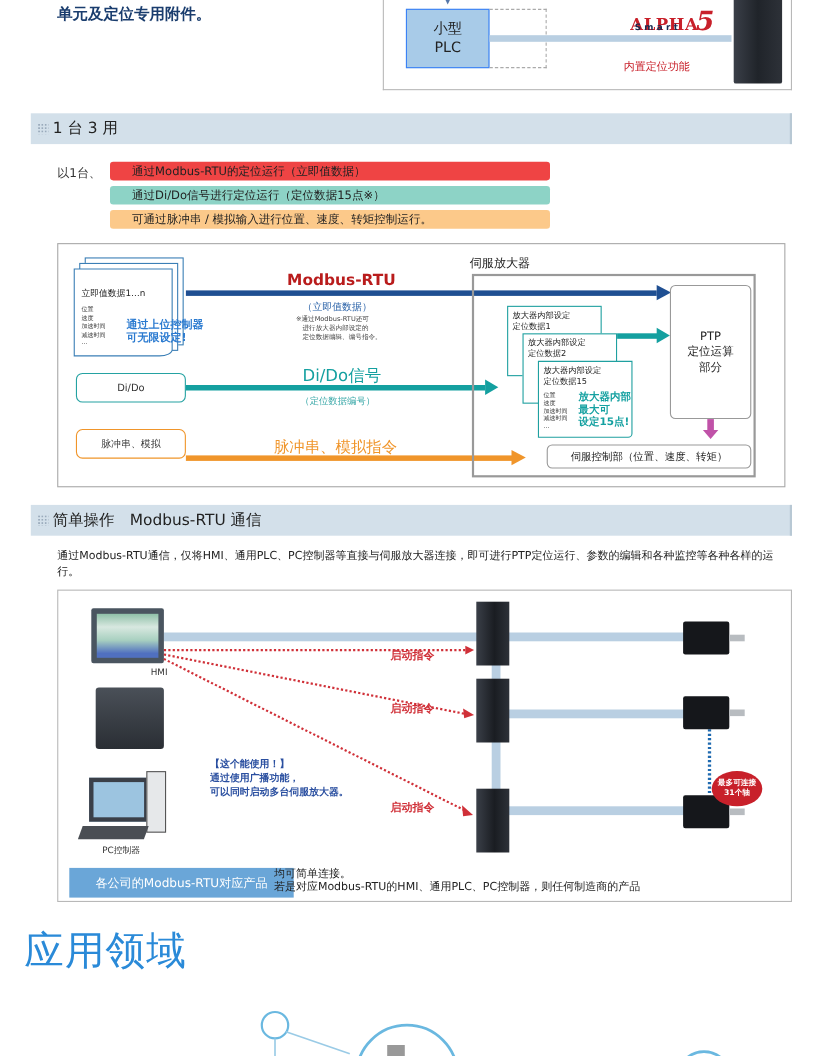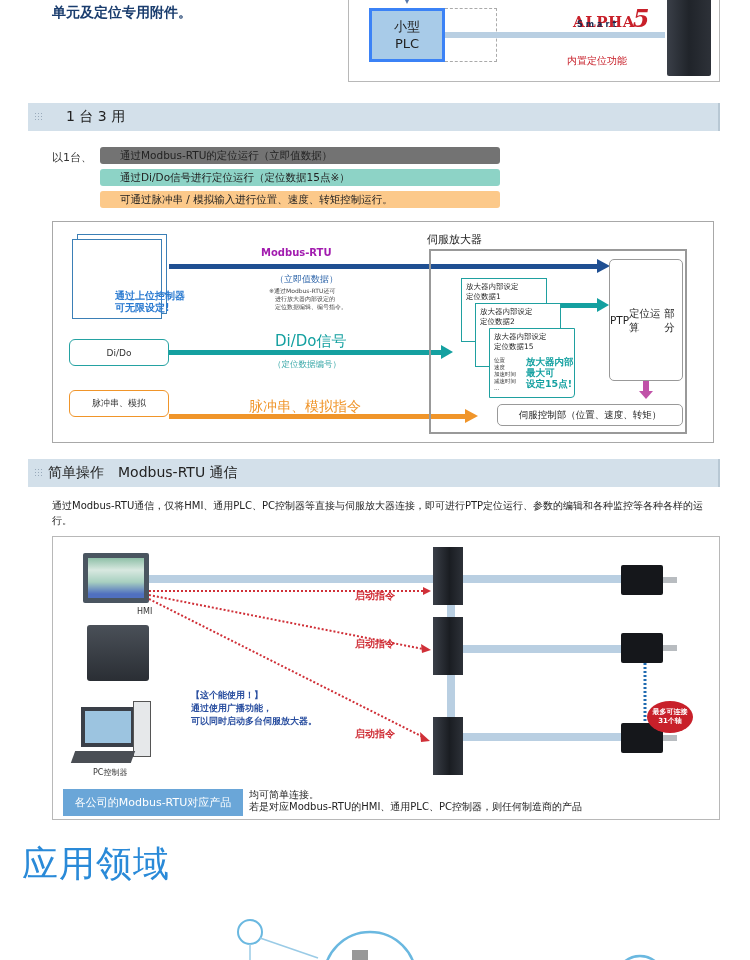--- a/index.html
+++ b/index.html
@@ -2,54 +2,54 @@
 <html><head>
 <meta charset="utf-8">
 <style>
   * { box-sizing: border-box; margin: 0; padding: 0; }
   body { width: 750px; height: 960px; background: #ffffff; font-family: "DejaVu Sans", "Liberation Sans", sans-serif; position: relative; overflow: hidden; color: #333; }
   .abs { position: absolute; }
 
   
   .intro-text { left: 52px; top: 4px; font-size: 14px; font-weight: bold; color: #1a3d6e; }
   .top-diagram { left: 348px; top: -2px; width: 372px; height: 84px; border: 1px solid #b8b8b8; border-top: none; background: #fff; }
-  .plc-box { left: 20px; top: 10px; width: 76px; height: 54px; background: #a8cbe8; border: 3px solid #3b82f6; display: flex; flex-direction: column; align-items: center; justify-content: center; font-size: 13px; color: #222; line-height: 17px; }
+  .plc-box { left: 20px; top: 10px; width: 76px; height: 54px; background: #a8cbe8; border: 1px solid #3b82f6; display: flex; flex-direction: column; align-items: center; justify-content: center; font-size: 13px; color: #222; line-height: 17px; }
   .plc-dashed { left: 96px; top: 10px; width: 52px; height: 54px; border: 1px dashed #aaa; border-left: none; }
   .plc-arrow { left: 54px; top: -2px; width: 0; height: 0; border-left: 4px solid transparent; border-right: 4px solid transparent; border-top: 8px solid #5577aa; }
   .top-line { left: 96px; top: 34px; width: 220px; height: 6px; background: #b9cfe2; }
   .alpha-logo { left: 224px; top: 6px; font-family: "DejaVu Serif", serif; color: #c8202a; font-weight: bold; font-size: 15px; letter-spacing: 0.5px; }
   .alpha-5 { font-size: 24px; font-style: italic; margin-left: -2px; }
   .smart-text { left: 228px; top: 22px; font-size: 8px; font-weight: bold; color: #1a2a50; letter-spacing: 3px; }
   .builtin-label { left: 218px; top: 56px; font-size: 10px; color: #c8202a; }
   .servo-top { left: 318px; top: -2px; width: 44px; height: 80px; background: linear-gradient(90deg,#3a3f48 0%,#20242a 50%,#2d3138 100%); border-radius: 2px; }
 
   
   .section-header { left: 28px; width: 692px; height: 28px; background: #d3e0ea; border-right: 2px solid #b8c8d4; display: flex; align-items: center; padding-left: 6px; font-size: 14px; color: #222; }
   .dots-icon { width: 10px; height: 10px; margin-right: 4px; background-image: radial-gradient(#9ab 0.8px, transparent 1px); background-size: 3px 3px; }
 
   
   .mode-prefix { left: 52px; top: 150px; font-size: 11px; color: #333; }
   .mode-bar { left: 100px; width: 400px; height: 17px; border-radius: 3px; font-size: 10.5px; color: #222; padding-left: 20px; display: flex; align-items: center; }
-  .mb1 { top: 147px; background: #737373; }
+  .mb1 { top: 147px; background: #ef4444; }
   .mb2 { top: 169px; background: #8dd3c6; }
   .mb3 { top: 191px; background: #fcc98a; }
 
   
   .diag1 { left: 52px; top: 221px; width: 662px; height: 222px; border: 1px solid #a8a8a8; background: #fff; }
   .doc-stack { left: 14px; top: 12px; width: 100px; height: 90px; }
   .doc-page { position: absolute; width: 90px; height: 80px; border: 1.5px solid #3b7fb6; background: #fff; }
   .doc-page.p1 { left: 10px; top: 0; }
   .doc-page.p2 { left: 5px; top: 5px; }
   .doc-page.p3 { left: 0; top: 10px; border-bottom-right-radius: 12px 6px; }
   .doc-title { position: absolute; left: 6px; top: 16px; font-size: 8px; color: #222; }
   .doc-items { position: absolute; left: 6px; top: 34px; font-size: 5.5px; color: #333; line-height: 7.5px; }
   .unlimited-text { left: 62px; top: 68px; font-size: 10px; font-weight: bold; color: #2a7ad0; line-height: 12px; }
   .modbus-line { left: 116px; top: 42px; width: 428px; height: 5px; background: #1f4f92; }
   .modbus-head { left: 544px; top: 37px; width: 0; height: 0; border-top: 7.5px solid transparent; border-bottom: 7.5px solid transparent; border-left: 13px solid #1f4f92; }
-  .modbus-label { left: 208px; top: 25px; font-size: 10px; font-weight: bold; color: #a21caf; }
+  .modbus-label { left: 208px; top: 25px; font-size: 14px; font-weight: bold; color: #b91c1c; }
   .modbus-sub { left: 222px; top: 51px; font-size: 9px; color: #2a62a8; }
   .modbus-note { left: 216px; top: 65px; font-size: 6px; color: #444; line-height: 8px; }
 
   .dido-box { left: 16px; top: 117px; width: 100px; height: 27px; border: 1.5px solid #24a2a2; border-radius: 6px; font-size: 9px; color: #333; display: flex; align-items: center; justify-content: center; }
   .dido-line { left: 116px; top: 128px; width: 272px; height: 5px; background: #14a0a0; }
   .dido-head { left: 388px; top: 123px; width: 0; height: 0; border-top: 7.5px solid transparent; border-bottom: 7.5px solid transparent; border-left: 12px solid #14a0a0; }
   .dido-label { left: 222px; top: 110px; font-size: 15px; color: #14a0a0; }
   .dido-sub { left: 220px; top: 137px; font-size: 8.5px; color: #39a8a8; }
 
   .pulse-box { left: 16px; top: 168px; width: 100px; height: 27px; border: 1.5px solid #f0952a; border-radius: 6px; font-size: 9px; color: #333; display: flex; align-items: center; justify-content: center; }
@@ -58,21 +58,21 @@
   .pulse-label { left: 196px; top: 176px; font-size: 14px; color: #f0952a; }
 
   .amp-title { left: 374px; top: 10px; font-size: 11px; color: #222; }
   .amp-box { left: 376px; top: 27px; width: 258px; height: 185px; border: 2px solid #999; }
   .internal-doc { position: absolute; width: 86px; height: 64px; border: 1.5px solid #1fa0a0; background: #fff; font-size: 7.5px; color: #222; padding: 3px 4px; line-height: 10px; }
   .id1 { left: 30px; top: 27px; }
   .id2 { left: 44px; top: 52px; }
   .id3 { left: 58px; top: 77px; height: 70px; border-bottom-right-radius: 4px; }
   .id3-items { position: absolute; left: 4px; top: 28px; font-size: 5.5px; line-height: 7px; color: #333; }
   .id3-max { position: absolute; left: 36px; top: 27px; font-size: 9.5px; color: #15a1a1; font-weight: bold; line-height: 11px; }
-  .ptp-box { left: 178px; top: 8px; width: 74px; height: 122px; border: 1.5px solid #999; border-radius: 5px; display: flex; flex-direction: row; align-items: center; justify-content: center; font-size: 10.5px; color: #222; line-height: 14px; text-align: left; }
+  .ptp-box { left: 178px; top: 8px; width: 74px; height: 122px; border: 1.5px solid #999; border-radius: 5px; display: flex; flex-direction: column; align-items: center; justify-content: center; font-size: 10.5px; color: #222; line-height: 14px; text-align: left; }
   .pink-arrow-shaft { left: 212px; top: 130px; width: 6px; height: 10px; background: #c052a8; }
   .pink-arrow-head { left: 208px; top: 140px; width: 0; height: 0; border-left: 7px solid transparent; border-right: 7px solid transparent; border-top: 8px solid #c052a8; }
   .teal-short-line { left: 130px; top: 52px; width: 38px; height: 5px; background: #14a0a0; }
   .teal-short-head { left: 166px; top: 47px; width: 0; height: 0; border-top: 7.5px solid transparent; border-bottom: 7.5px solid transparent; border-left: 12px solid #14a0a0; }
   .servo-ctrl-box { left: 66px; top: 153px; width: 186px; height: 22px; border: 1.5px solid #999; border-radius: 5px; font-size: 9.5px; color: #222; display: flex; align-items: center; justify-content: center; }
 
   
   .desc-text { left: 52px; top: 498px; width: 666px; font-size: 10px; color: #222; line-height: 15px; }
   .diag2 { left: 52px; top: 536px; width: 668px; height: 284px; border: 1px solid #b8b8b8; background: #fff; }
   .hmi { left: 30px; top: 16px; width: 66px; height: 50px; background: #4a5560; border-radius: 2px; padding: 5px; }
@@ -85,21 +85,21 @@
   .pc-keyboard { left: 20px; top: 214px; width: 60px; height: 12px; background: #4a4e54; transform: skewX(-20deg); }
   .pc-label { left: 40px; top: 230px; font-size: 8px; color: #333; }
   .bus-h { height: 8px; background: #b9cfe2; }
   .bus-v { width: 8px; background: #b9cfe2; }
   .servo { width: 30px; height: 58px; background: linear-gradient(90deg,#3a3f48 0%,#1a1d22 55%,#2d3138 100%); }
   .motor { width: 42px; height: 30px; background: #15171b; border-radius: 2px; }
   .motor-shaft { width: 14px; height: 6px; background: #b8bcc0; }
   .start-cmd { font-size: 10px; font-weight: bold; color: #d03038; }
   .broadcast-text { left: 138px; top: 152px; font-size: 9px; color: #2a4fa0; font-weight: bold; line-height: 13px; }
   .max-badge { left: 594px; top: 164px; width: 46px; height: 32px; border-radius: 50%; background: #c8202a; color: #fff; font-size: 7px; font-weight: bold; display: flex; flex-direction: column; align-items: center; justify-content: center; line-height: 9px; }
-  .compat-badge { left: 10px; top: 252px; width: 180px; height: 27px; background: #6aa6d8; color: #fff; font-size: 11px; display: flex; align-items: center; justify-content: center; }
+  .compat-badge { left: 10px; top: 252px; width: 204px; height: 27px; background: #6aa6d8; color: #fff; font-size: 11px; display: flex; align-items: center; justify-content: center; }
   .compat-text { left: 196px; top: 252px; font-size: 10px; color: #222; line-height: 12px; }
 
   
   .app-title { left: 22px; top: 840px; font-family: "DejaVu Serif", "Liberation Serif", serif; font-size: 36px; color: #2a8ad8; letter-spacing: 1px; }
 </style>
 </head>
 <body>
 
 <div class="abs intro-text">单元及定位专用附件。</div>
 
@@ -110,34 +110,44 @@
     <span>PLC</span>
   </div>
   <div class="abs plc-dashed"></div>
   <div class="abs top-line"></div>
   <div class="abs alpha-logo"><span>ALPHA</span><span class="alpha-5">5</span></div>
   <div class="abs smart-text">Smart</div>
   <div class="abs builtin-label">内置定位功能</div>
   <div class="abs servo-top"></div>
 </div>
 
-<div class="abs section-header" style="top:103px;gap:18px;">
+<div class="abs section-header" style="top:103px;">
   <span class="dots-icon"></span>
   <span>1 台 3 用</span>
 </div>
 
 <div class="abs mode-prefix">以1台、</div>
 <div class="abs mode-bar mb1">通过Modbus-RTU的定位运行（立即值数据）</div>
 <div class="abs mode-bar mb2">通过Di/Do信号进行定位运行（定位数据15点※）</div>
 <div class="abs mode-bar mb3">可通过脉冲串 / 模拟输入进行位置、速度、转矩控制运行。</div>
 
 <div class="abs diag1">
   <div class="abs doc-stack">
     <div class="doc-page p1"></div>
     <div class="doc-page p2"></div>
+    <div class="doc-page p3">
+      <div class="doc-title">立即值数据1…n</div>
+      <div class="doc-items">
+        <div>位置</div>
+        <div>速度</div>
+        <div>加速时间</div>
+        <div>减速时间</div>
+        <div>…</div>
+      </div>
+    </div>
   </div>
   <div class="abs unlimited-text">
     <div>通过上位控制器</div>
     <div>可无限设定!</div>
   </div>
 
   <div class="abs modbus-line"></div>
   <div class="abs modbus-head"></div>
   <div class="abs modbus-label">Modbus-RTU</div>
   <div class="abs modbus-sub">（立即值数据）</div>

